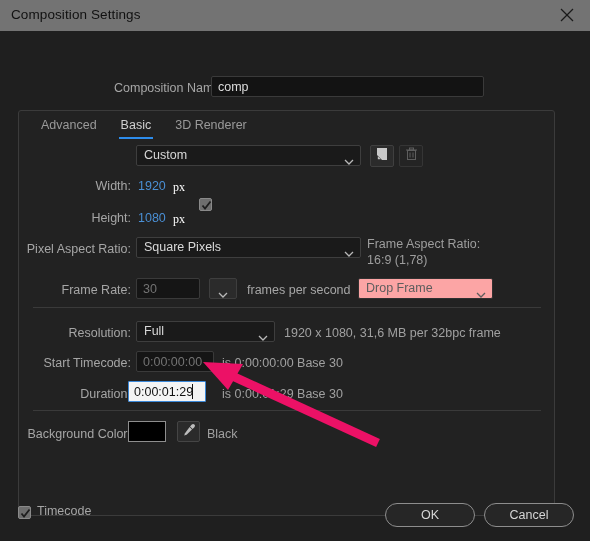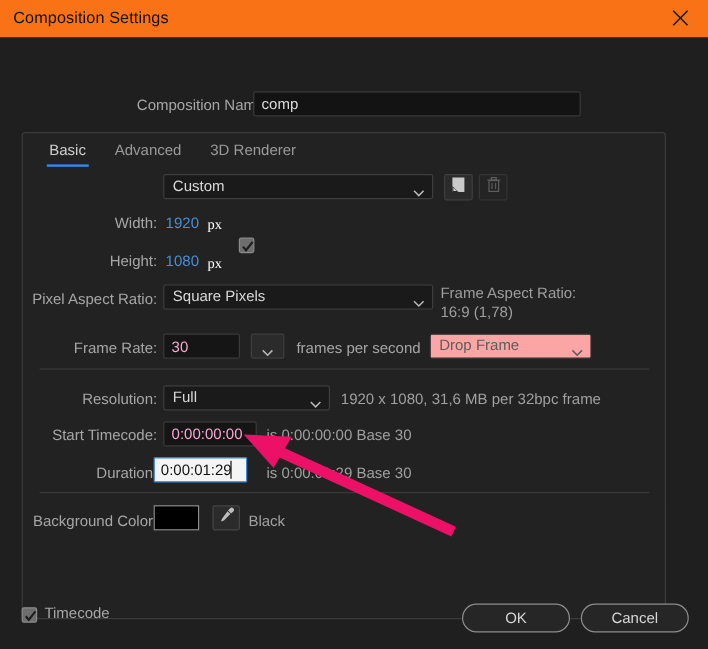--- a/index.html
+++ b/index.html
@@ -13,21 +13,21 @@
     font-family: "Liberation Sans", sans-serif;
     overflow: hidden;
     position: relative;
   }
 
   
   #titlebar {
     position: absolute;
     left: 0; top: 0;
     width: 590px; height: 44px;
-    background: #f97316;
+    background: #737373;
     border-bottom: 1px solid #cfcfcf;
     box-sizing: border-box;
   }
   #title-text {
     position: absolute;
     left: 11px; top: 7px;
     font-size: 13.5px;
     color: #111111;
     letter-spacing: 0.1px;
     white-space: nowrap;
@@ -121,21 +121,21 @@
     bottom: 0; height: 2px;
     background: #2d8ceb;
   }
 
   
   .dark-input {
     background: #151515;
     border: 1px solid #3a3a3a;
     border-radius: 2px;
     box-sizing: border-box;
-    color: #f9a8d4;
+    color: #737373;
     font-size: 12.5px;
     font-family: "Liberation Sans", sans-serif;
     padding: 0 6px;
     outline: none;
   }
 
   
   .dropdown {
     position: absolute;
     background: #1a1a1a;
@@ -283,22 +283,22 @@
 </div>
 
 <div id="dialog-body">
 
   <div id="comp-name-label" class="lbl lbl-right">Composition Name:</div>
   <input id="comp-name-input" value="comp" style="">
 
   <div id="panel">
 
     <div id="tabs">
+      <div class="tab">Advanced</div>
       <div class="tab active">Basic</div>
-      <div class="tab">Advanced</div>
       <div class="tab">3D Renderer</div>
     </div>
 
     <div class="dropdown" style="left:117px;top:34px;width:225px;">
       <span class="dd-text">Custom</span>
       <span class="dd-arrow">
         <svg width="10" height="7" viewBox="0 0 10 7">
             <polyline points="1,1 5,5 9,1" fill="none" stroke="#b9b9b9" stroke-width="1.3"></polyline>
           </svg>
       </span>

